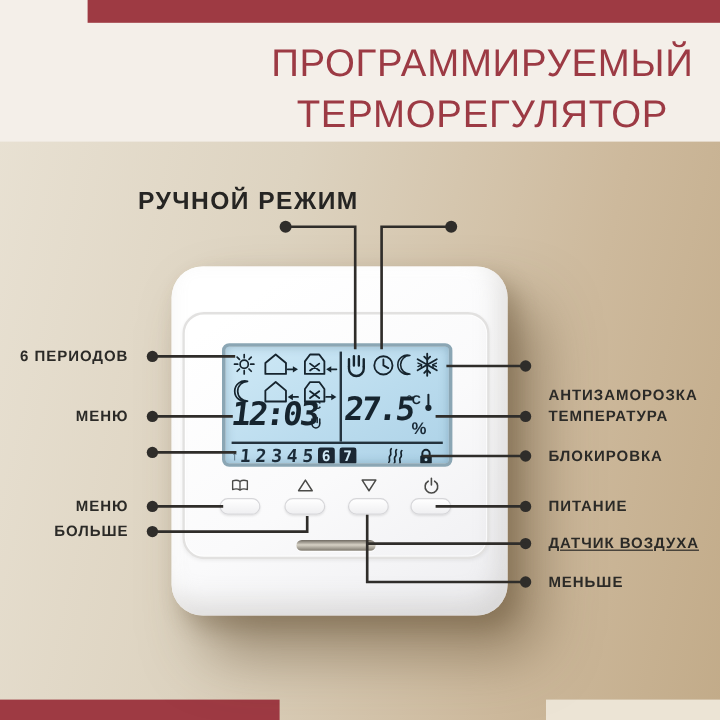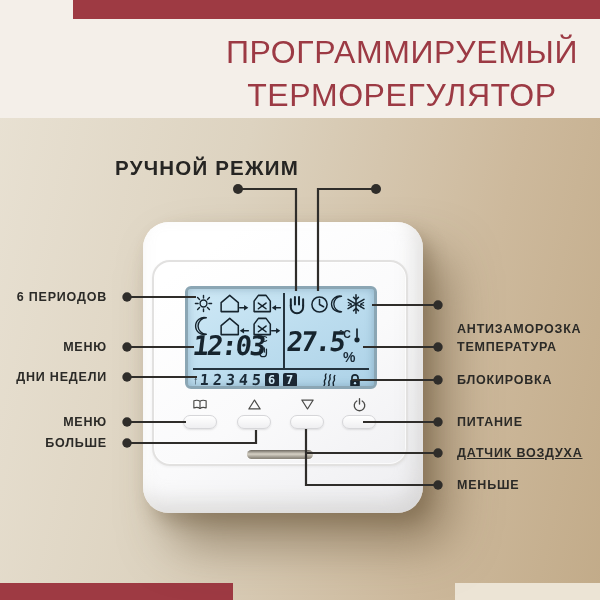--- a/index.html
+++ b/index.html
@@ -97,21 +97,20 @@
 
   <div class="title">
     <div>ПРОГРАММИРУЕМЫЙ</div>
     <div>ТЕРМОРЕГУЛЯТОР</div>
   </div>
 
   <div class="mode-label mode-manual">РУЧНОЙ РЕЖИМ</div>
 
   <div class="callout left" style="top:289px;">6 ПЕРИОДОВ</div>
   <div class="callout left" style="top:339px;">МЕНЮ</div>
-  <div class="callout left" style="top:369px;">ДНИ НЕДЕЛИ</div>
   <div class="callout left" style="top:414px;">МЕНЮ</div>
   <div class="callout left" style="top:435px;">БОЛЬШЕ</div>
 
   <div class="callout right" style="top:297px;margin-top:24px;">АНТИЗАМОРОЗКА</div>
   <div class="callout right" style="top:372px;">БЛОКИРОВКА</div>
   <div class="callout right" style="top:339px;">ТЕМПЕРАТУРА</div>
   <div class="callout right" style="top:414px;">ПИТАНИЕ</div>
   <div class="callout right" style="top:445px;text-decoration:underline;">ДАТЧИК ВОЗДУХА</div>
   <div class="callout right" style="top:477px;text-align:right;">МЕНЬШЕ</div>
 

